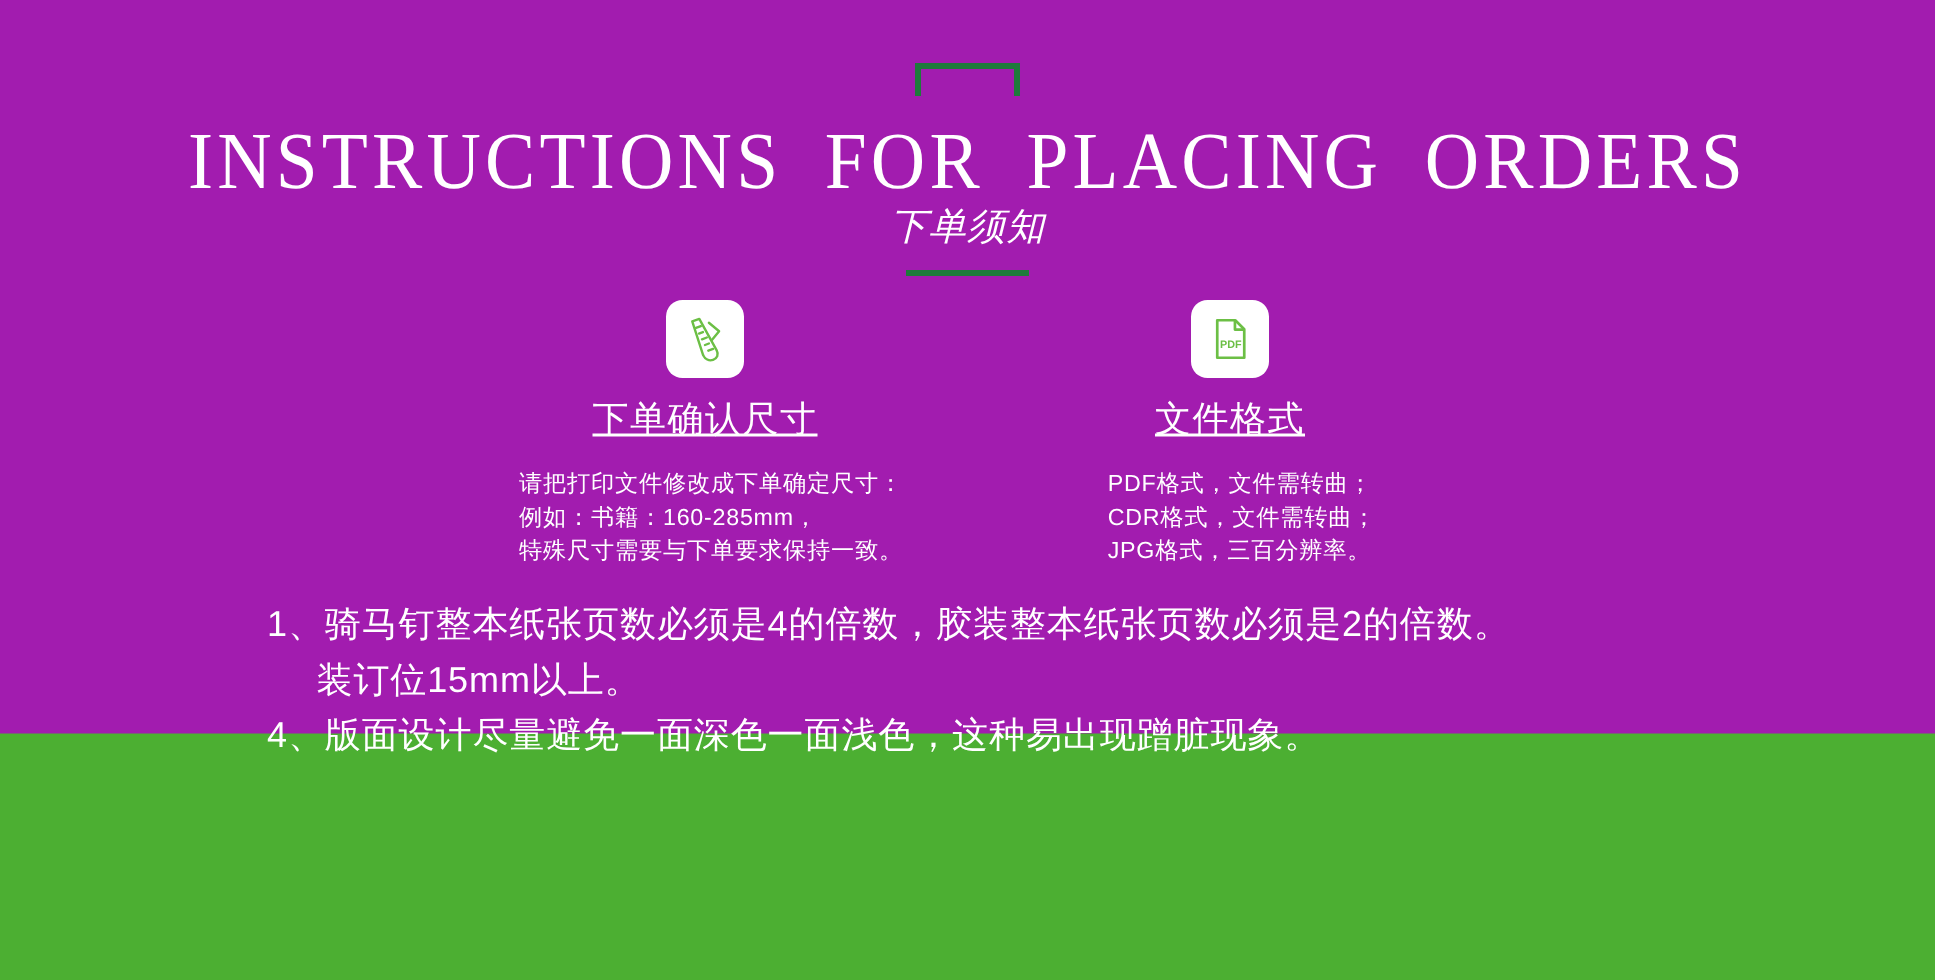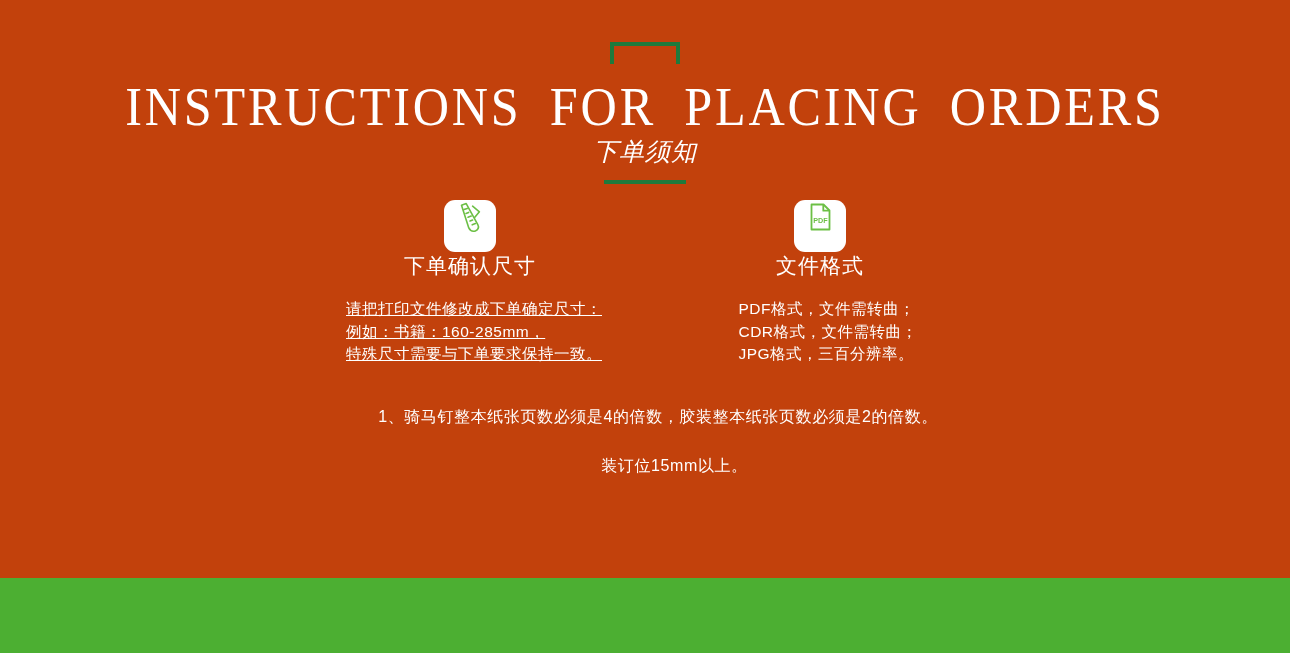--- a/index.html
+++ b/index.html
@@ -10,22 +10,22 @@
     width: 1290px;
     height: 653px;
     background: #4caf32;
     font-family: "Liberation Sans", "DejaVu Sans", sans-serif;
     overflow: hidden;
     -webkit-font-smoothing: antialiased;
   }
   .page {
     position: relative;
     width: 1290px;
-    height: 578px;
-    background: #c2410c;
+    height: 489px;
+    background: #a21caf;
   }
 
   
   .header {
     position: absolute;
     left: 0;
     top: 0;
     width: 1290px;
     text-align: center;
   }
@@ -93,65 +93,66 @@
   .feature.col-left { margin-right: 0px; }
   .feature.col-right { margin-left: 0px; }
 
   .icon-tile {
     width: 52px;
     height: 52px;
     margin: 0 auto;
     background: #ffffff;
     border-radius: 11px;
     display: flex;
+    align-items: center;
     justify-content: center;
     box-sizing: border-box;
   }
   .icon-tile svg { display: block; }
 
   .feature-label {
-    font-size: 21px;
+    margin-top: 14px;
+    font-size: 24px;
     line-height: 28px;
     color: #ffffff;
     letter-spacing: 1px;
+    text-decoration: underline;
   }
   .feature-lines {
     margin-top: 18px;
     font-size: 15.5px;
     line-height: 22.5px;
     color: #ffffff;
     letter-spacing: 0.5px;
     text-align: left;
     display: inline-block;
   }
   .feature-lines .ln { white-space: nowrap; }
 
   
-  .col-left .feature-lines  { margin-left: 8px; text-decoration: underline; }
+  .col-left .feature-lines  { margin-left: 8px; }
   .col-right .feature-lines { margin-left: 16px; }
 
   
   .notes {
     position: absolute;
     left: 178px;
     top: 398px;
     width: 960px;
     color: #ffffff;
   }
   .note {
-    font-size: 16px;
+    font-size: 24px;
     line-height: 37px;
     letter-spacing: 0.6px;
     margin-bottom: 0;
-    text-align: center;
   }
   .note .cont {
     display: block;
     padding-left: 33px;
-    margin-top: 12px;
   }
 </style>
 </head>
 <body>
 
 <div class="page">
 
   <div class="header">
     <div class="top-bracket"></div>
     <div class="main-title">INSTRUCTIONS  FOR  PLACING  ORDERS</div>
@@ -201,15 +202,18 @@
 
   </div>
 
   <div class="notes">
     <div class="note">
       <span>1、骑马钉整本纸张页数必须是4的倍数，胶装整本纸张页数必须是2的倍数。</span>
     </div>
     <div class="note">
       <span class="cont">装订位15mm以上。</span>
     </div>
+    <div class="note">
+      <span>4、版面设计尽量避免一面深色一面浅色，这种易出现蹭脏现象。</span>
+    </div>
   </div>
 
 </div>
 
 </body></html>

